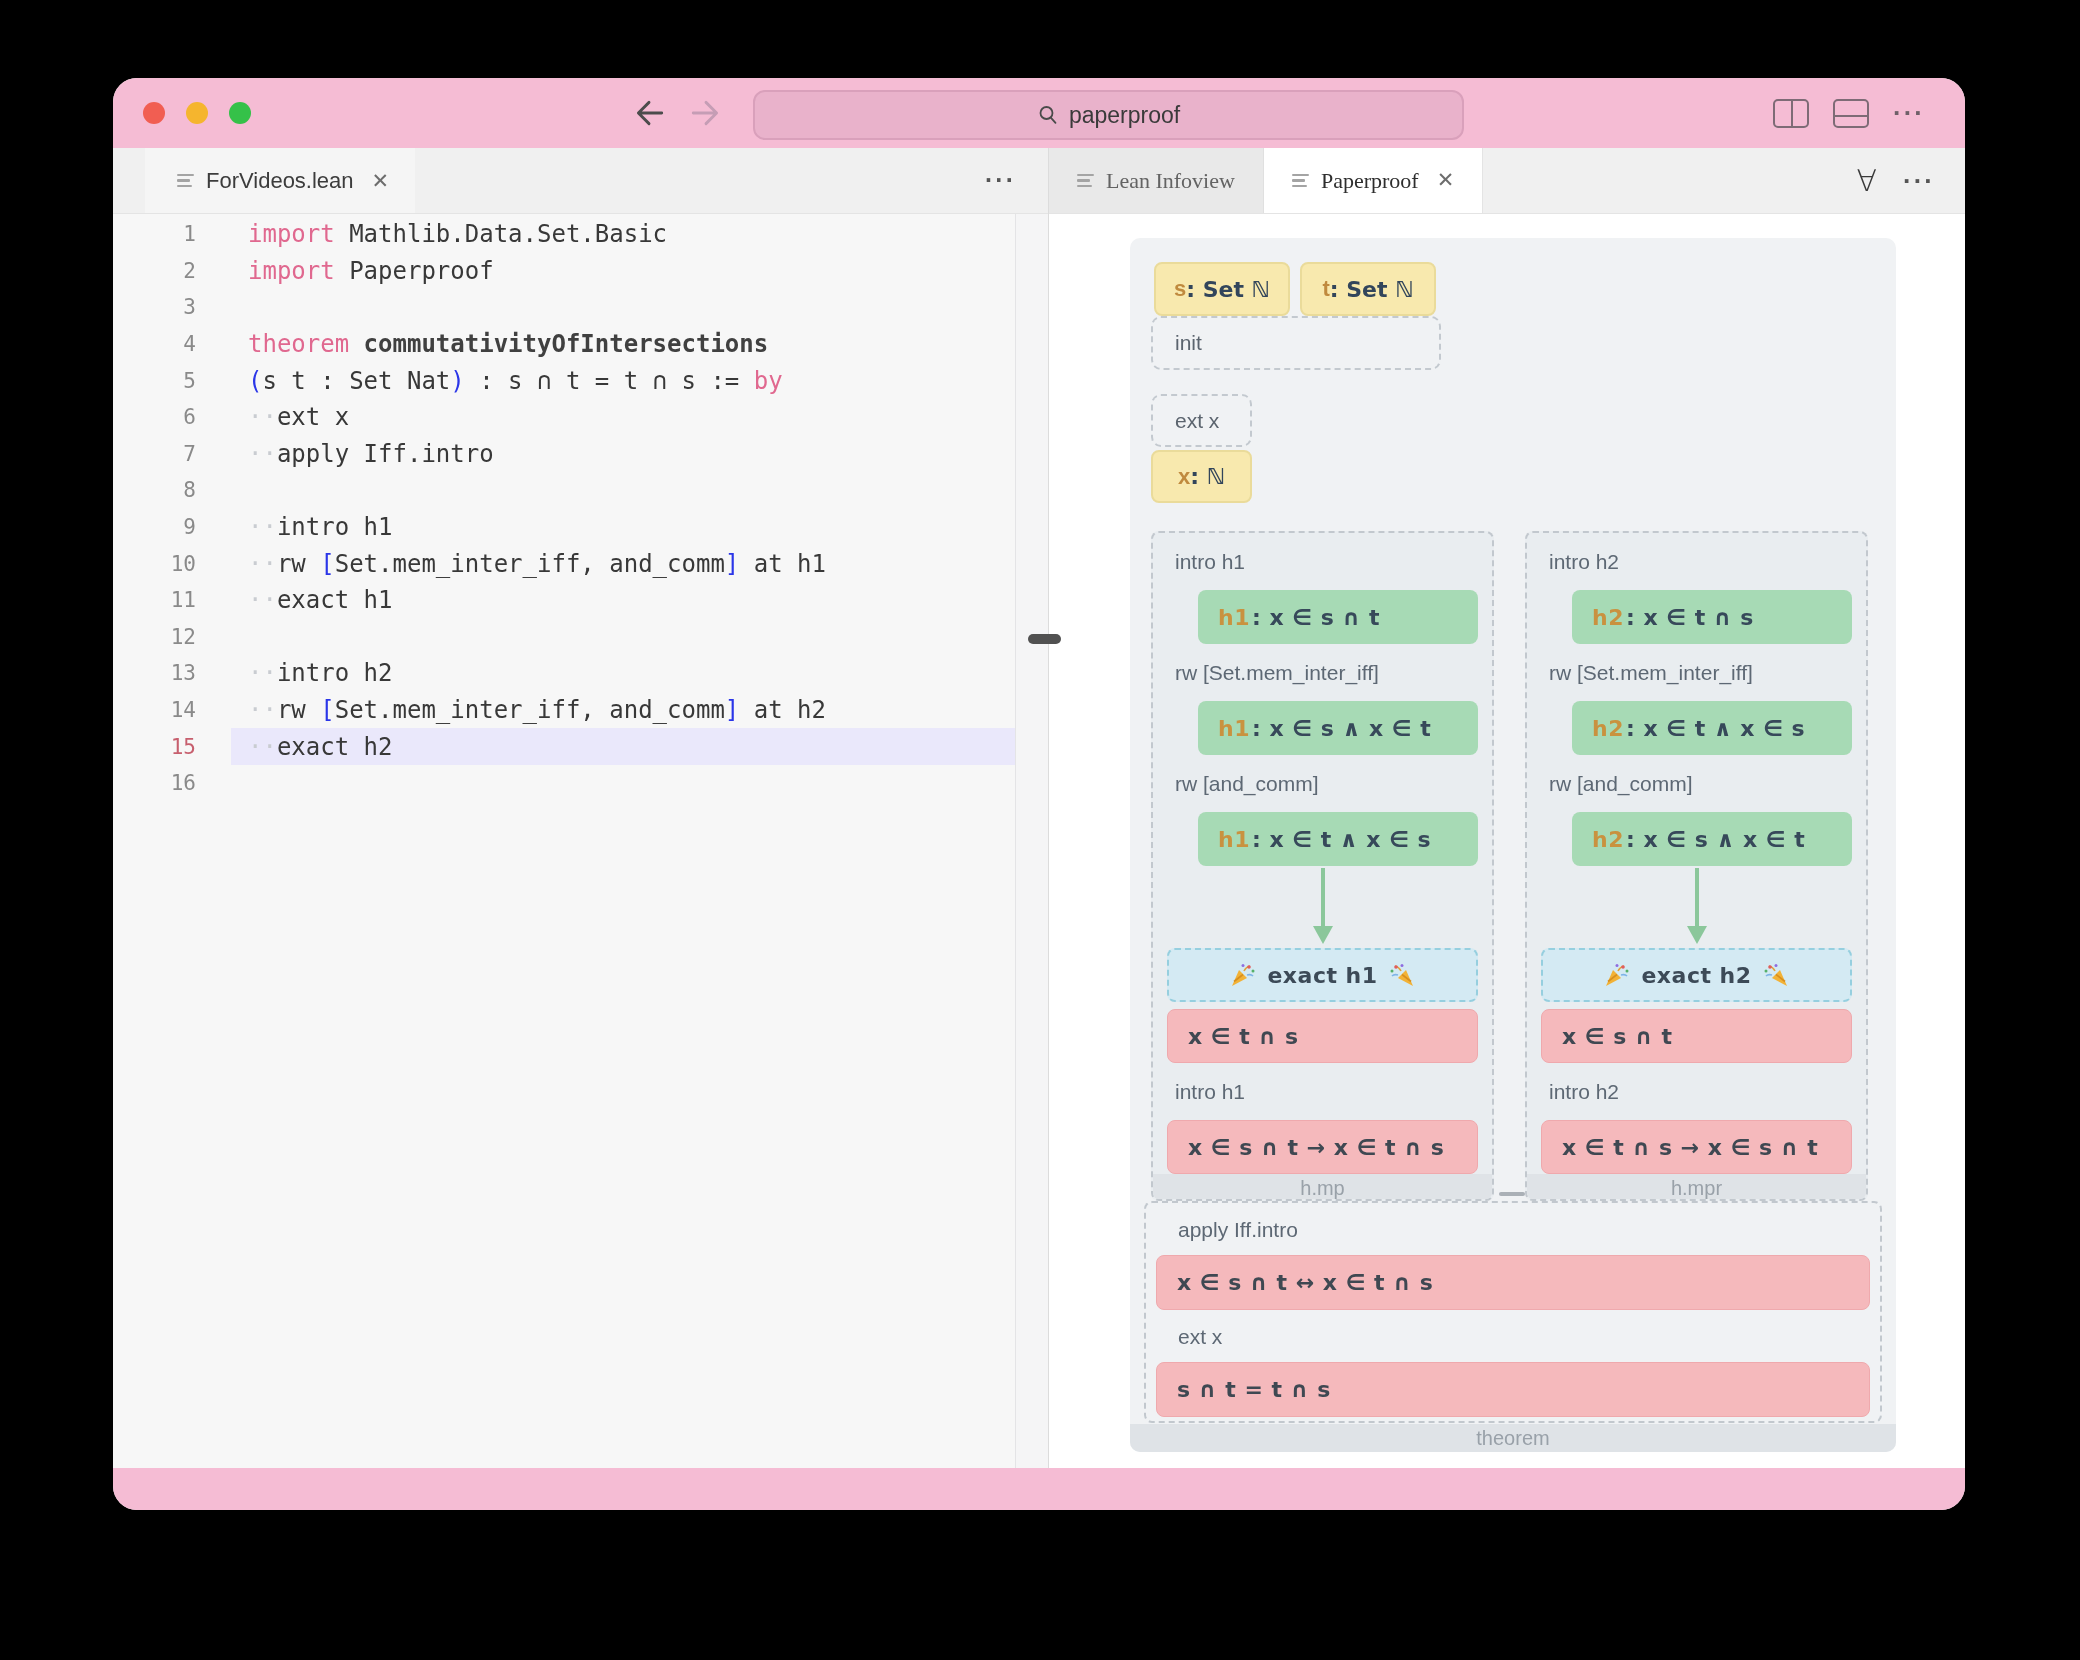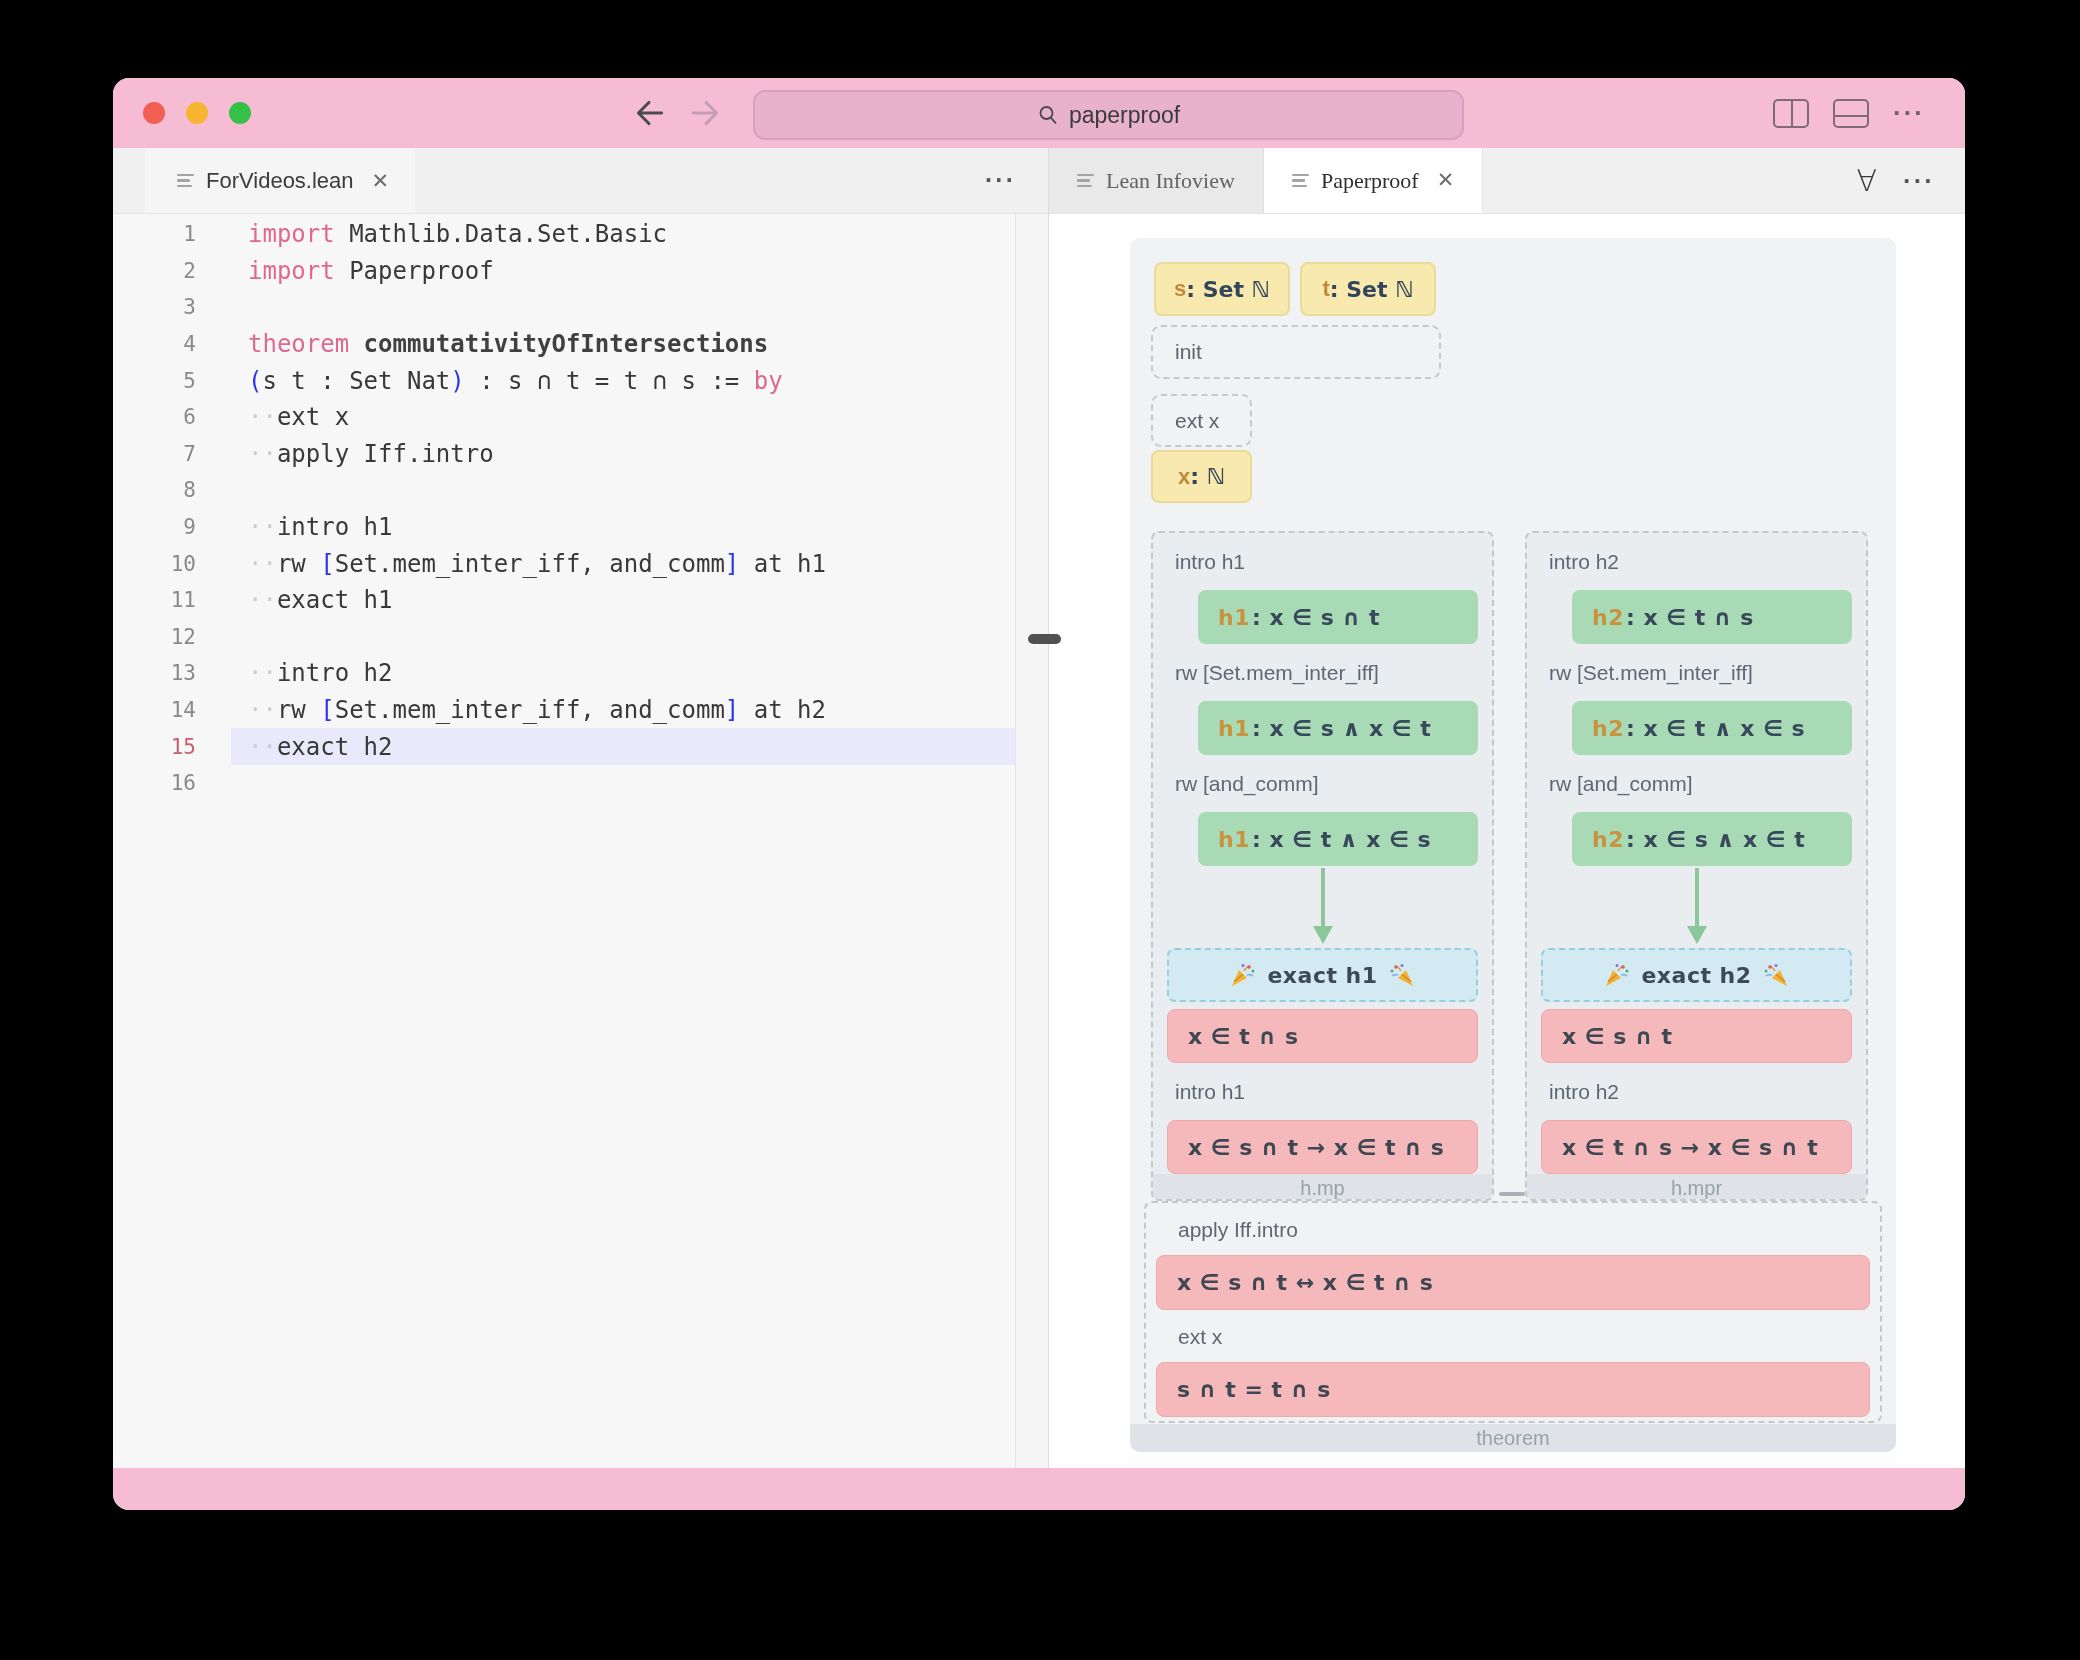--- a/index.html
+++ b/index.html
@@ -1,17 +1,17 @@
 <!DOCTYPE html>
 <html><head>
 <meta charset="utf-8">
 <style>
   html,body{margin:0;padding:0;background:#000;width:2080px;height:1660px;position:relative;
     font-family:"Liberation Sans",sans-serif;-webkit-font-smoothing:antialiased;}
-  .window{position:absolute;left:113px;top:78px;width:1852px;height:1432px;border-radius:16px;
+  .window{position:absolute;left:113px;top:78px;width:1852px;height:1432px;border-radius:24px;
     overflow:hidden;background:#f7f7f7;display:flex;flex-direction:column;}
   
   .titlebar{height:70px;background:#f5bcd4;position:relative;flex:0 0 auto;}
   .lights{position:absolute;left:30px;top:24px;display:flex;gap:21px;}
   .light{width:22px;height:22px;border-radius:50%;}
   .light.red{background:#f15e52;}
   .light.yellow{background:#f5b52e;}
   .light.green{background:#35c149;}
   .navbtn{position:absolute;top:17px;width:36px;height:36px;display:flex;align-items:center;justify-content:center;}
   .navbtn.back{left:518px;}
@@ -241,21 +241,21 @@
         <div class="ppframe">
 
           <div class="chip" style="left:24px;top:24px;width:136px;">
             <span class="hname">s</span>
               <span class="hrest">: Set ℕ</span>
           </div>
           <div class="chip" style="left:170px;top:24px;width:136px;">
             <span class="hname">t</span>
               <span class="hrest">: Set ℕ</span>
           </div>
-          <div class="dashedbox" style="left:21px;top:87px;width:290px;height:54px;">
+          <div class="dashedbox" style="left:21px;top:78px;width:290px;height:54px;">
             <span>init</span>
           </div>
           <div class="dashedbox" style="left:21px;top:156px;width:101px;height:53px;">
             <span>ext x</span>
           </div>
           <div class="chip" style="left:21px;top:212px;width:101px;height:53px;">
             <span class="hname">x</span>
               <span class="hrest">: ℕ</span>
           </div>
 

